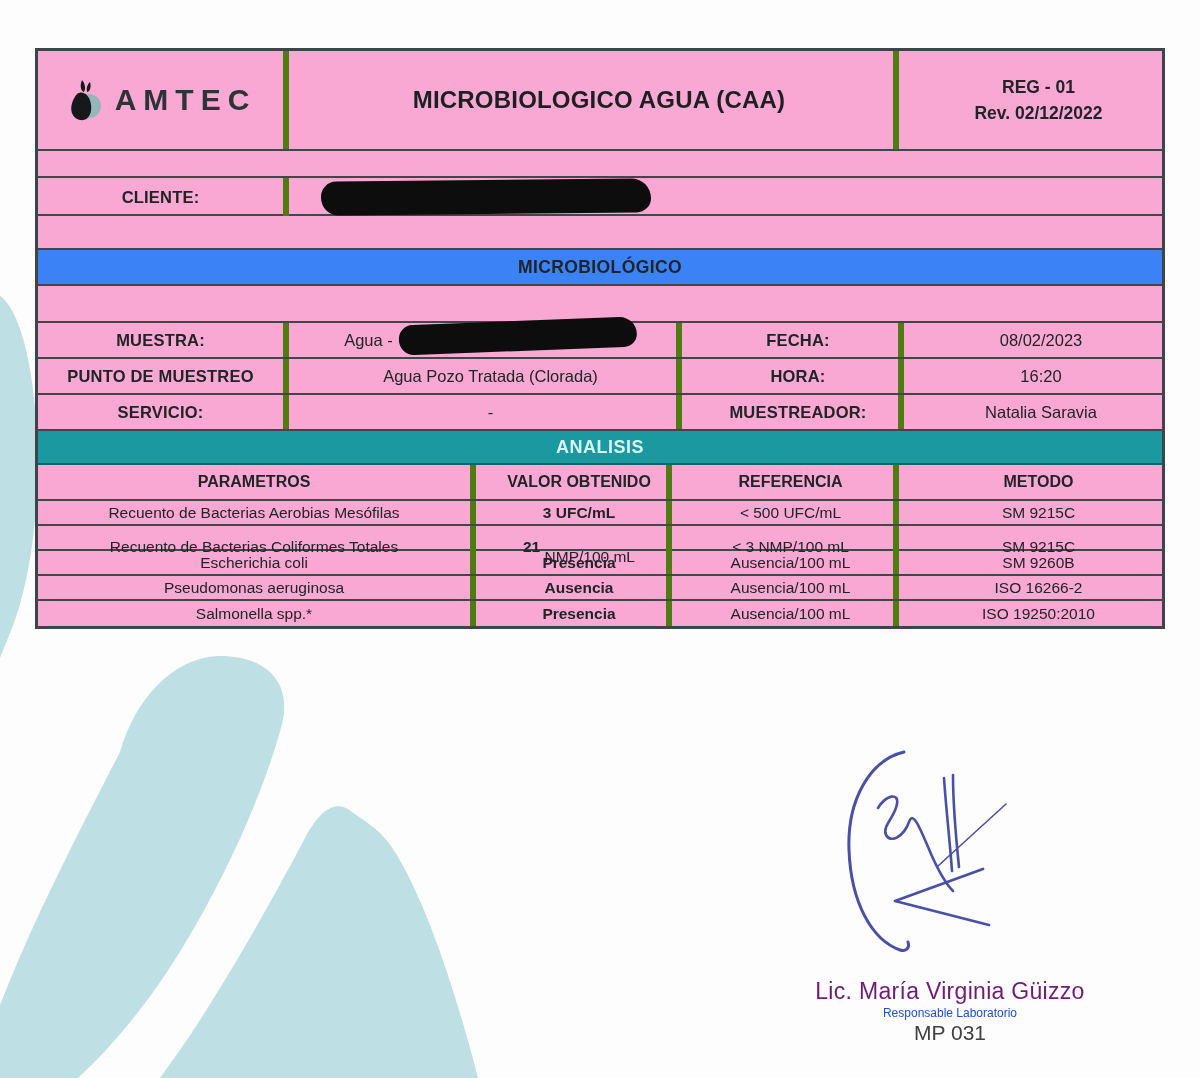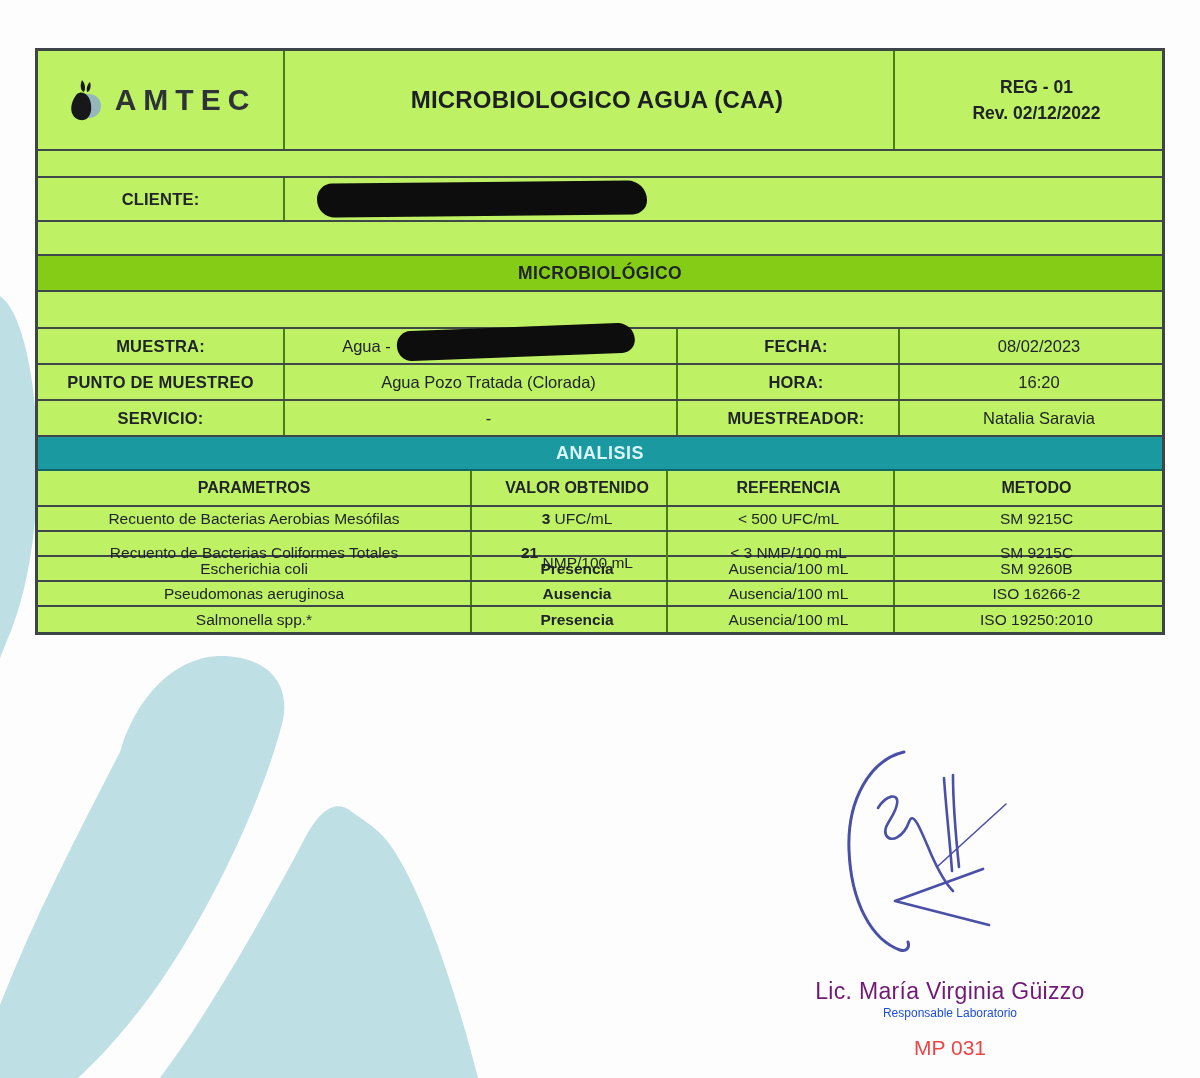--- a/index.html
+++ b/index.html
@@ -11,30 +11,30 @@
     overflow:hidden;
     color:#202427;
   }
   #watermark { position:absolute; left:0; top:0; width:1200px; height:1078px; z-index:0; }
 
   
   .doc {
     position:absolute; left:35px; top:48px; width:1130px; z-index:2;
     border:3px solid #3c4548; background:#ffffff;
   }
-  .t-row { display:grid; border-bottom:2px solid #3f4749; background:#bef264; }
+  .t-row { display:grid; border-bottom:2px solid #3f4749; background:#f9a8d4; }
   .t-row:last-child { border-bottom:none; }
   .cell { display:flex; align-items:center; justify-content:center; text-align:center; padding:2px 6px; }
-  .cell + .cell { border-left:2px solid #4d7c0f;padding-left:22px; }
+  .cell + .cell { border-left:6px solid #4d7c0f;padding-left:22px; }
 
   .row-header { grid-template-columns:245px 610px 1fr; height:100px; }
   .row-spacer1 { height:27px; }
-  .row-cliente { grid-template-columns:245px 1fr; height:44px; }
+  .row-cliente { grid-template-columns:245px 1fr; height:38px; }
   .row-spacer2 { height:34px; }
-  .row-band { height:36px; background:#84cc16; }
+  .row-band { height:36px; background:#3b82f6; }
   .row-spacer3 { height:37px; }
   .row-sample { grid-template-columns:245px 393px 222px 1fr; height:36px; }
   .row-analisis { height:34px; background:#1a99a0; border-bottom:2px solid #11646a; }
   .row-cols { grid-template-columns:432px 196px 227px 1fr; height:36px; }
   .row-data { grid-template-columns:432px 196px 227px 1fr; height:25px; }
 
   .lbl { font-weight:bold; font-size:16.5px; letter-spacing:.2px; }
   .val { font-size:16.5px; }
   .band-title { width:100%; text-align:center; font-weight:bold; font-size:17.5px; letter-spacing:.4px; }
   .analisis-title { width:100%; text-align:center; font-weight:bold; font-size:18px; color:#d9f5f7; letter-spacing:.5px; }
@@ -59,21 +59,21 @@
   .redact-muestra {
     width:238px; height:30px; margin-left:6px;
     border-radius:15px 18px 14px 16px; transform:rotate(-2.2deg) translateY(-4px);
   }
   .muestra-val { justify-content:center; }
 
   
   .sig-block { position:absolute; left:700px; top:970px; width:500px; text-align:center; z-index:2; }
   .sig-name { font-size:23px; color:#701a75; letter-spacing:.3px;margin-top:8px; }
   .sig-role { font-size:12px; color:#1d4ed8; margin-top:1px; }
-  .sig-mp   { font-size:21px; color:#ef4444; margin-top:16px; }
+  .sig-mp   { font-size:21px; color:#404040; margin-top:1px; }
   #signature { position:absolute; left:840px; top:738px; width:195px; height:235px; z-index:2; }
 </style>
 </head>
 <body>
 
 <svg id="watermark" viewBox="0 0 1200 1078" xmlns="http://www.w3.org/2000/svg">
   <g fill="#bedfe3">
     <path d="M0,296 C18,308 34,360 37,440 C40,520 28,586 12,628 L0,658 Z"></path>
     <path d="M120,752 C135,700 172,658 218,656 C263,655 293,680 282,724 C262,800 215,900 165,975 C135,1020 100,1058 78,1078 L0,1078 L0,1005 C35,915 80,830 120,752 Z"></path>
     <path d="M352,812 C338,800 322,806 305,838 C275,895 225,985 180,1050 L160,1078 L478,1078 C458,1000 428,905 395,852 C380,828 365,822 352,812 Z"></path>
@@ -188,21 +188,21 @@
         <span class="col-head">METODO</span>
       </div>
   </div>
 
   <div class="t-row row-data">
     <div class="cell data-cell">
         <span>Recuento de Bacterias Aerobias Mesófilas</span>
       </div>
     <div class="cell data-cell">
         <span class="valor-bold">3</span>
-        <span style="white-space:pre;"> UFC/mL</span>
+        <span style="white-space:pre;font-weight:bold;"> UFC/mL</span>
       </div>
     <div class="cell data-cell">
         <span>&lt; 500 UFC/mL</span>
       </div>
     <div class="cell data-cell">
         <span>SM 9215C</span>
       </div>
   </div>
   <div class="t-row row-data">
     <div class="cell data-cell">

